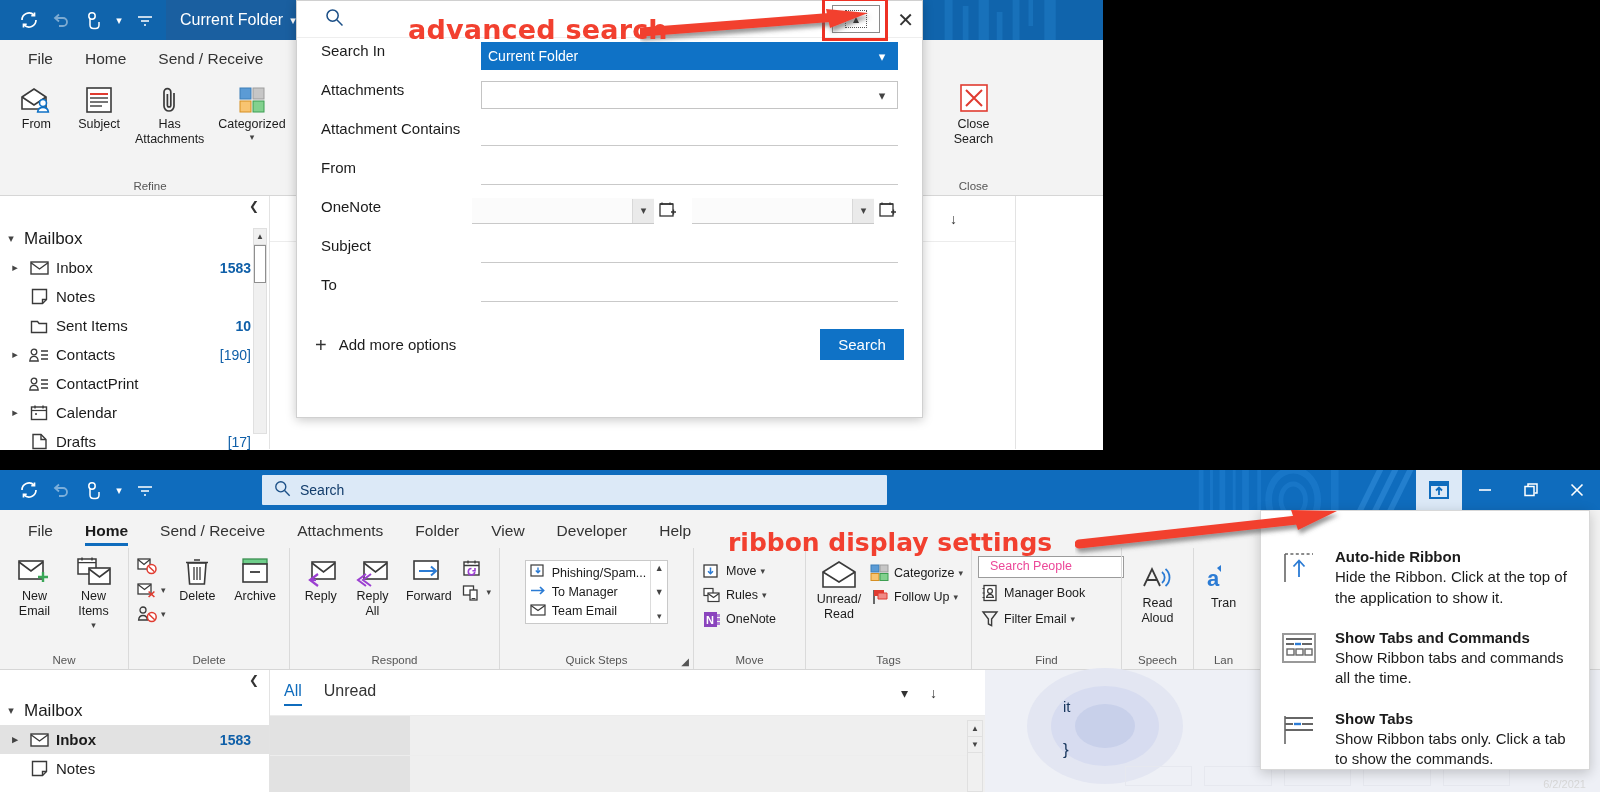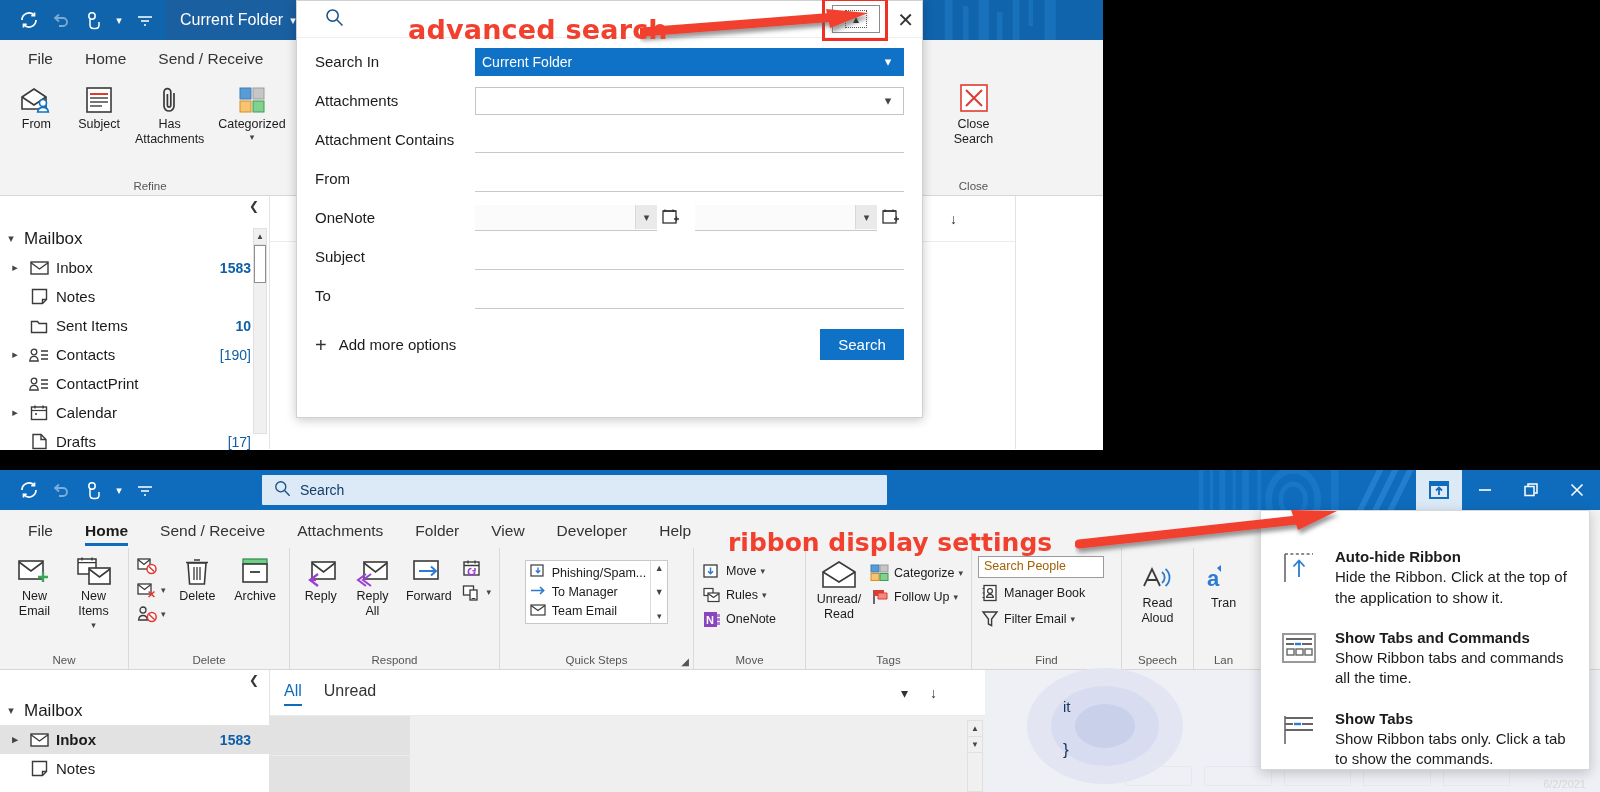--- a/index.html
+++ b/index.html
@@ -71,21 +71,21 @@
   .smallcol { display: flex; flex-direction: column; gap: 2px; padding-top: 2px; }
   .smallbtn { display: flex; align-items: center; gap: 4px; font-size: 12.5px; color: #1b1b1b; height: 22px; padding: 0 2px; }
   .smallbtn .ic { width: 20px; display: flex; align-items: center; justify-content: center; }
   .chev { font-size: 9px; color: #444; }
 
   .qsbox { border: 1px solid #c9c9c9; background: #fff; display: flex; height: 64px; }
   .qslist { display: flex; flex-direction: column; justify-content: center; padding: 2px 4px; }
   .qsitem { display: flex; align-items: center; gap: 6px; font-size: 12.5px; color: #1b1b1b; height: 20px; white-space: nowrap; }
   .qsscroll { width: 17px; border-left: 1px solid #dcdcdc; display: flex; flex-direction: column; justify-content: space-between; align-items: center; padding: 2px 0; font-size: 9px; color: #444;}
 
-  .peoplebox { border: 1px solid #9b9b9b; background: #fff; height: 22px; width: 126px; font-size: 12.5px; color: #a16207; padding: 2px 5px; }
+  .peoplebox { border: 1px solid #9b9b9b; background: #fff; height: 22px; width: 146px; font-size: 12.5px; color: #ec4899; padding: 2px 11px; }
 
   .dlglaunch { position: absolute; right: 4px; bottom: 2px; font-size: 10px; color: #555; }
 
   
   .body-split { display: flex; background: #fff; }
   .folderpane { width: 270px; background: #fff; position: relative; border-right: 1px solid #e3e3e3; }
   .collapse-arrow { position: absolute; right: 10px; top: 3px; font-size: 12px; color: #333; }
   .ftree { padding-top: 28px; font-size: 15px; color: #1b1b1b; }
   .frow { display: flex; align-items: center; height: 29px; padding-left: 8px; gap: 6px; }
   .frow.sel { background: #e2e2e2; font-weight: 600; }
@@ -124,21 +124,21 @@
   .as-top { height: 37px; background: #fff; display: flex; align-items: center; padding: 0 10px; border-bottom: 1px solid #eee;}
   .as-close { position: absolute; right: 8px; top: 7px; font-size: 20px; color: #333; }
   .as-collapse {
     position: absolute; right: 42px; top: 4px; width: 48px; height: 28px;
     border: 1px solid #8a8a8a; background: #fff; display: flex; align-items: center; justify-content: center;
     font-size: 12px; color: #222;
   }
   .as-collapse .inner { border: 1px dotted #555; width: 22px; height: 18px; display:flex; align-items:center; justify-content:center;}
   .as-hl { position: absolute; right: 34px; top: -3px; width: 66px; height: 43px; border: 3px solid #ee3124; }
 
-  .as-row { display: flex; align-items: center; margin: 0 18px; height: 39px; }
+  .as-row { display: flex; align-items: flex-start; margin: 0 24px; height: 39px; }
   .as-lbl { width: 160px; font-size: 15px; color: #1b1b1b; }
   .as-field { flex: 1; }
   .as-combo { height: 28px; border: 1px solid #c4c4c4; background: #fff; display: flex; align-items: center; position: relative; }
   .as-combo.sel { background: #0f72c6; border-color: #0f72c6; }
   .as-combo .txt { padding-left: 6px; font-size: 14px; color: #1b1b1b; }
   .as-combo.sel .txt { color: #fff; }
   .as-combo .dd { position: absolute; right: 0; top: 0; width: 30px; height: 26px; display: flex; align-items: center; justify-content: center; font-size: 13px; color: #444; }
   .as-combo.sel .dd { color: #fff; }
   .as-line { height: 26px; border-bottom: 1px solid #c9c9c9; }
   .as-datewrap { display: flex; gap: 14px; }

